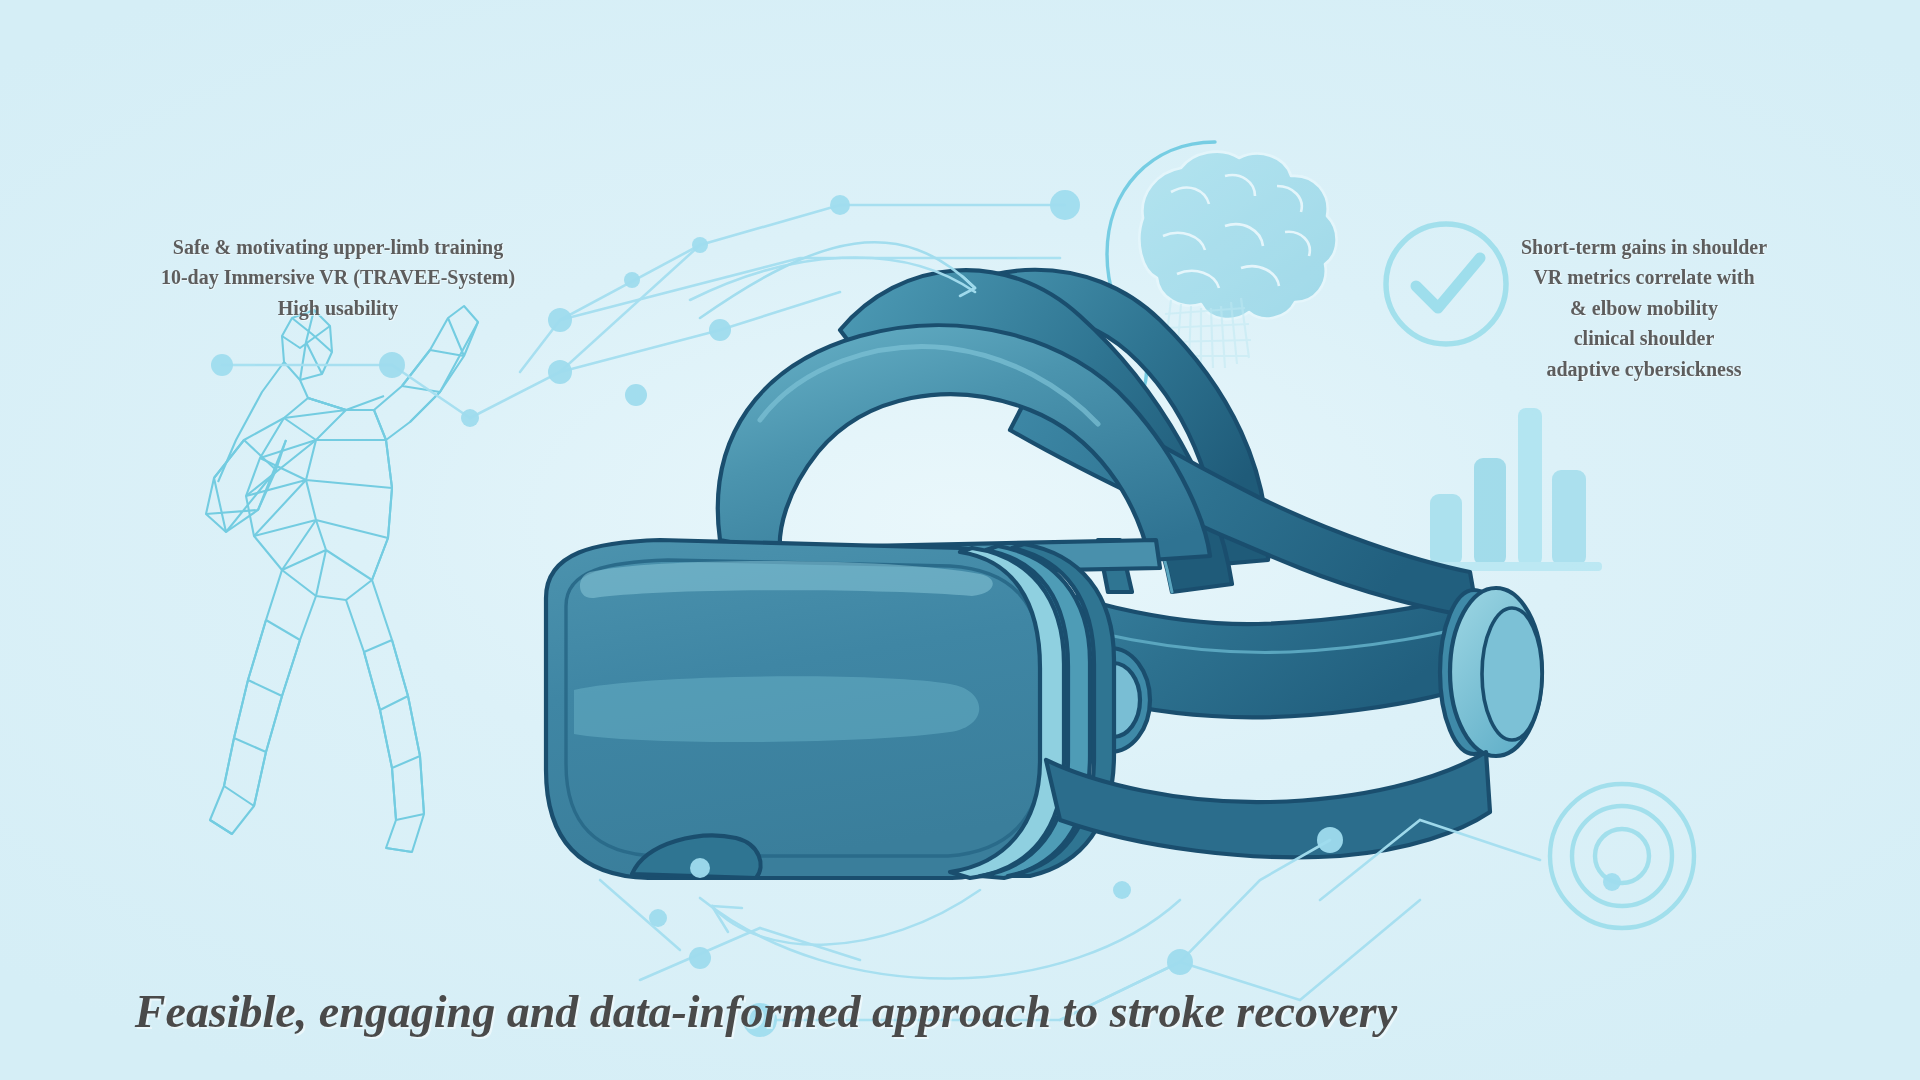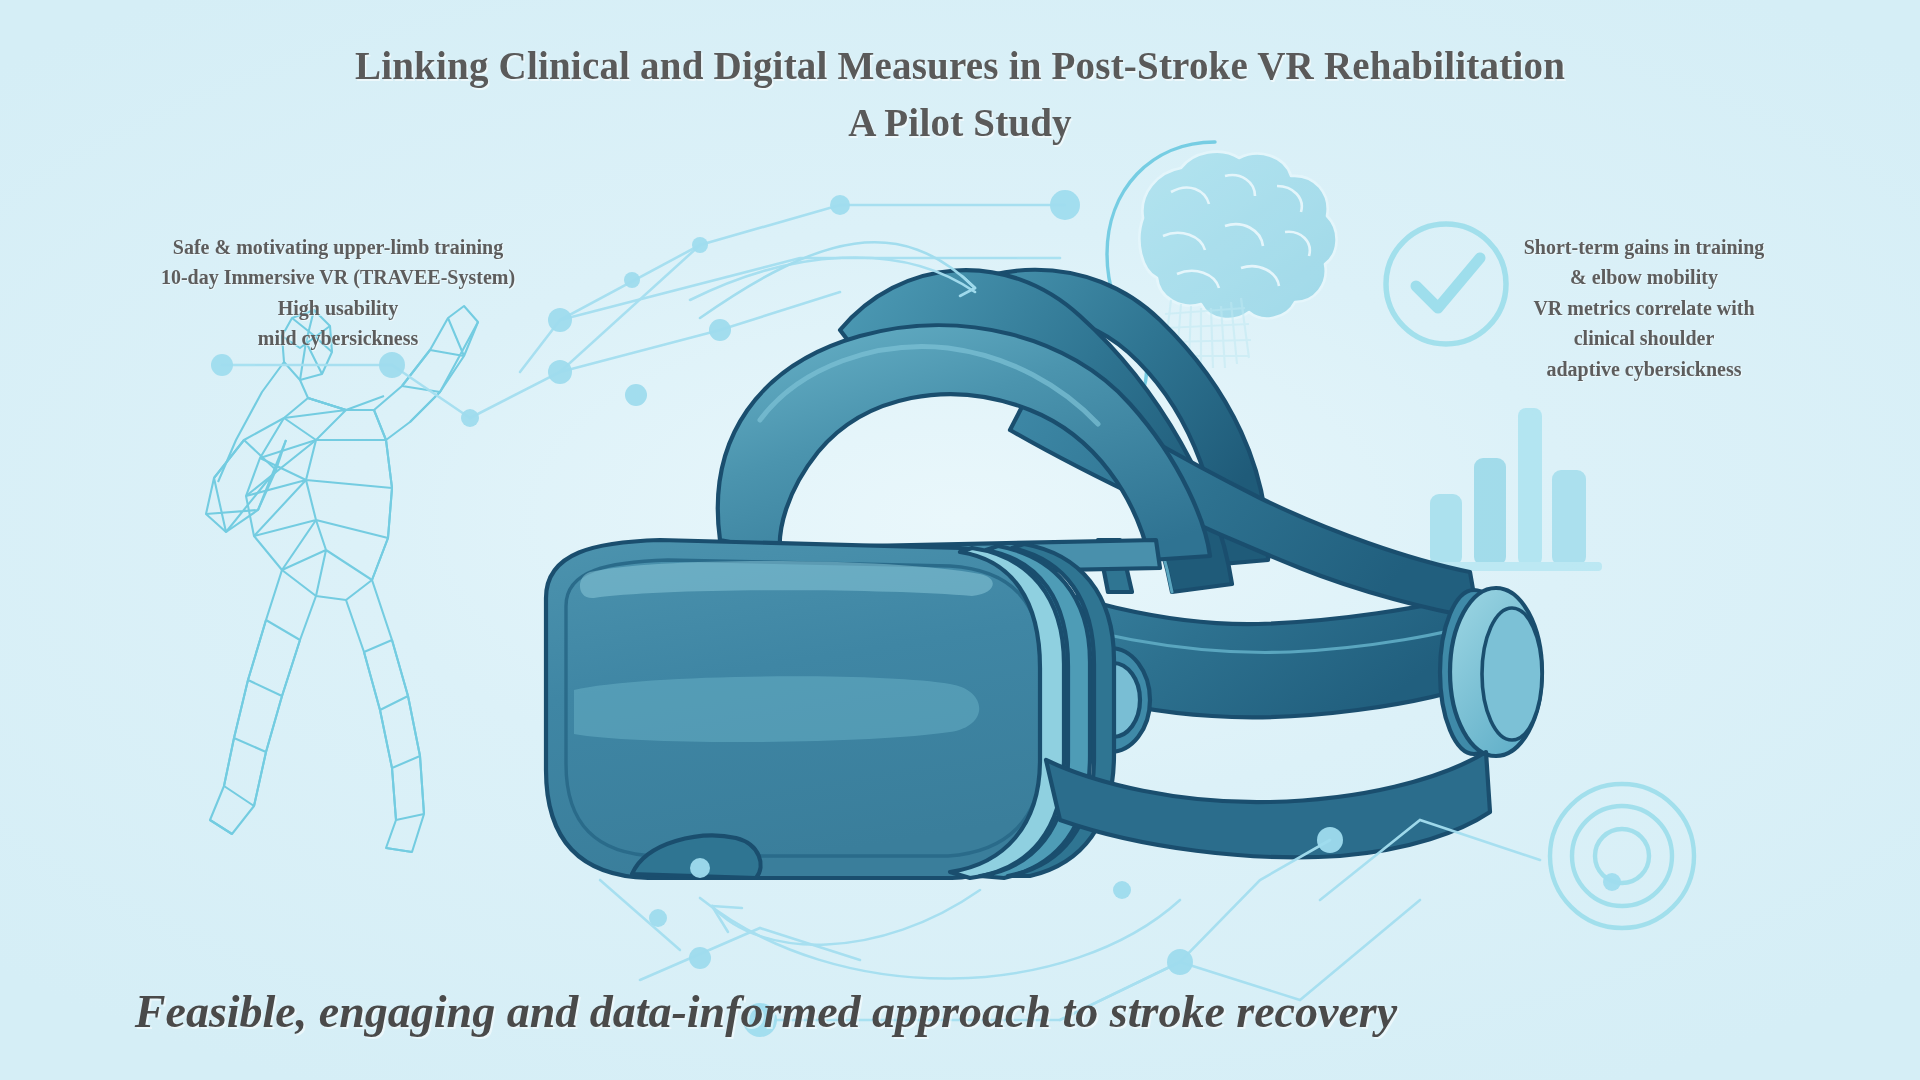--- a/index.html
+++ b/index.html
@@ -308,35 +308,30 @@
       <path d="M986 550 C1040 560 1068 600 1068 666 L1068 760 C1068 828 1034 868 980 876
                L1004 878 C1058 866 1090 826 1090 756 L1090 662 C1090 596 1054 556 998 546 Z" fill="#4e9cb6"></path>
       <path d="M1012 548 C1066 560 1094 600 1094 664 L1094 758 C1094 826 1062 866 1008 876
                L1030 876 C1082 864 1114 824 1114 754 L1114 660 C1114 594 1080 554 1024 544 Z" fill="#2f7592"></path>
 
       <path d="M1060 820 C1140 848 1250 862 1340 856 C1410 850 1460 832 1490 812
                L1486 752 C1440 780 1360 800 1270 802 C1180 804 1096 784 1046 760 Z" fill="#2b6d8c"></path>
     </g>
   </svg>
 
-  <div class="title-wrap">
-    <div class="title-line">Linking Clinical and Digital Measures in Post-Stroke VR Rehabilitation</div>
-    <div class="title-line sub">A Pilot Study</div>
-  </div>
 
   <div class="side-block side-left">
     <div class="ln">Safe &amp; motivating upper-limb training</div>
     <div class="ln">10-day Immersive VR (TRAVEE-System)</div>
     <div class="ln">High usability</div>
-    <div class="ln">mild cybersickness</div>
   </div>
 
   <div class="side-block side-right">
-    <div class="ln">Short-term gains in training</div>
+    <div class="ln">Short-term gains in shoulder</div>
+    <div class="ln">VR metrics correlate with</div>
     <div class="ln">&amp; elbow mobility</div>
-    <div class="ln">VR metrics correlate with</div>
     <div class="ln">clinical shoulder</div>
     <div class="ln">adaptive cybersickness</div>
   </div>
 
   <div class="tagline">Feasible, engaging and data-informed approach to stroke recovery</div>
 
 </div>
 
 </body></html>

